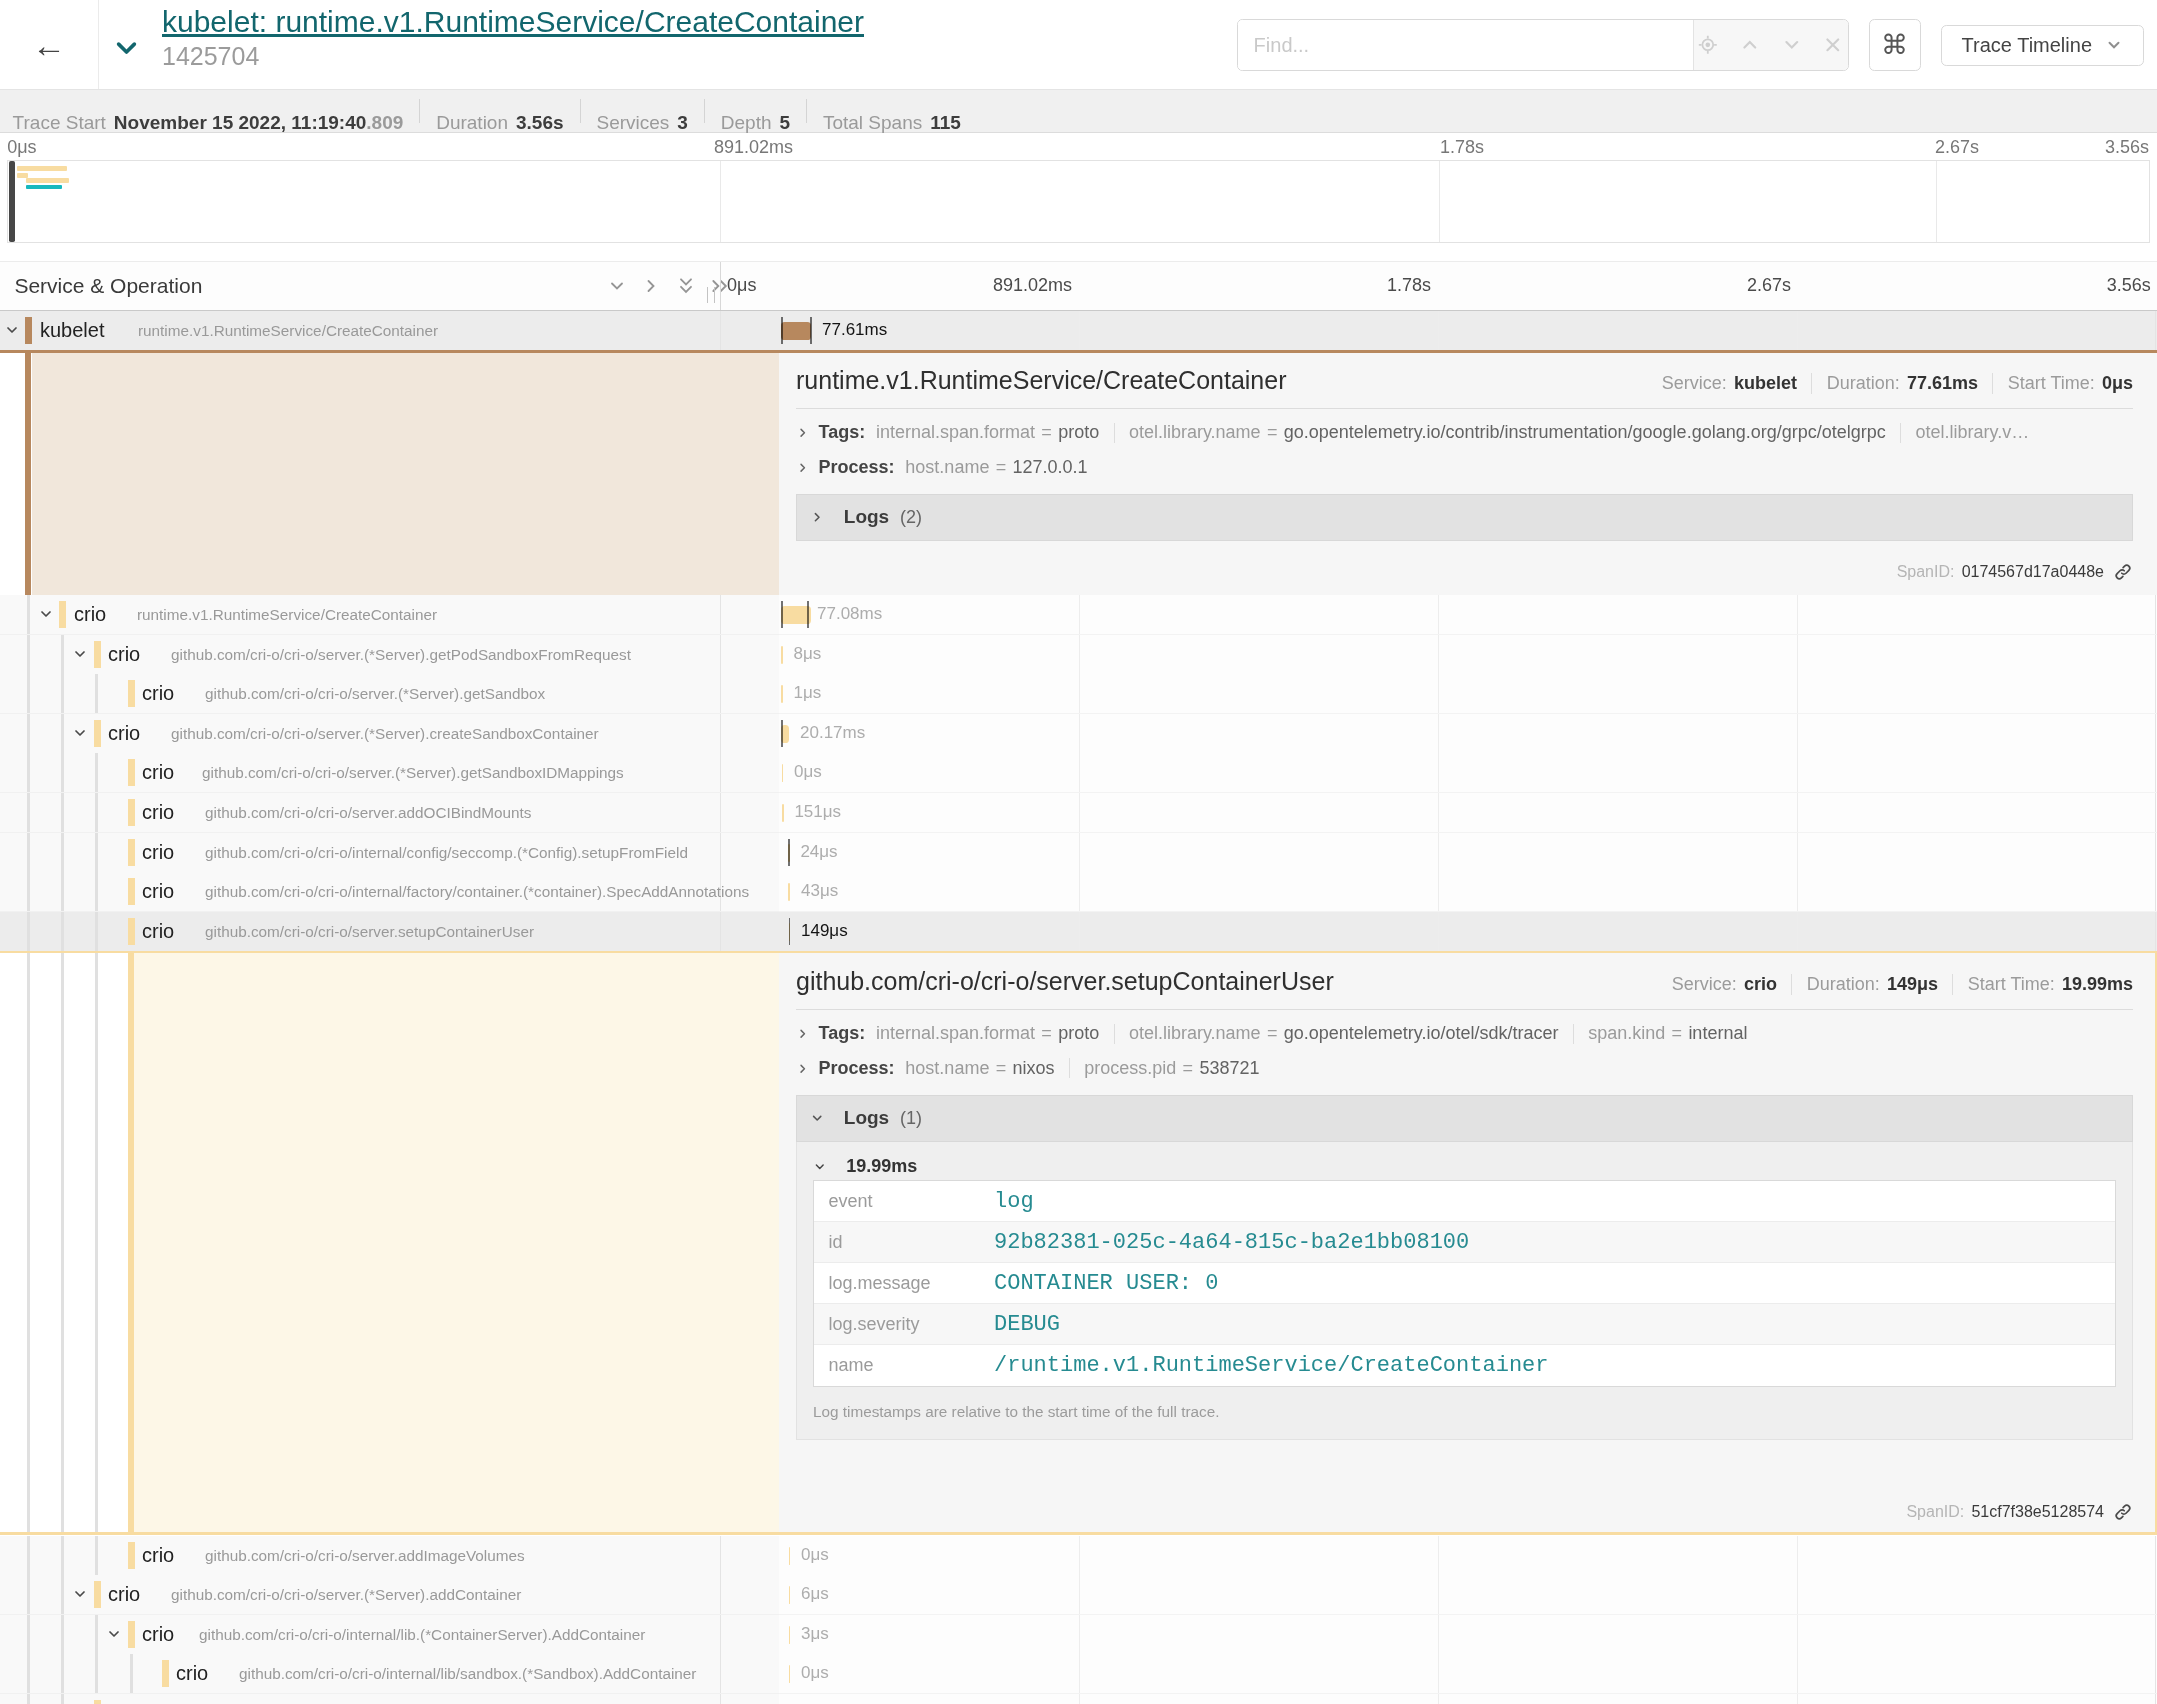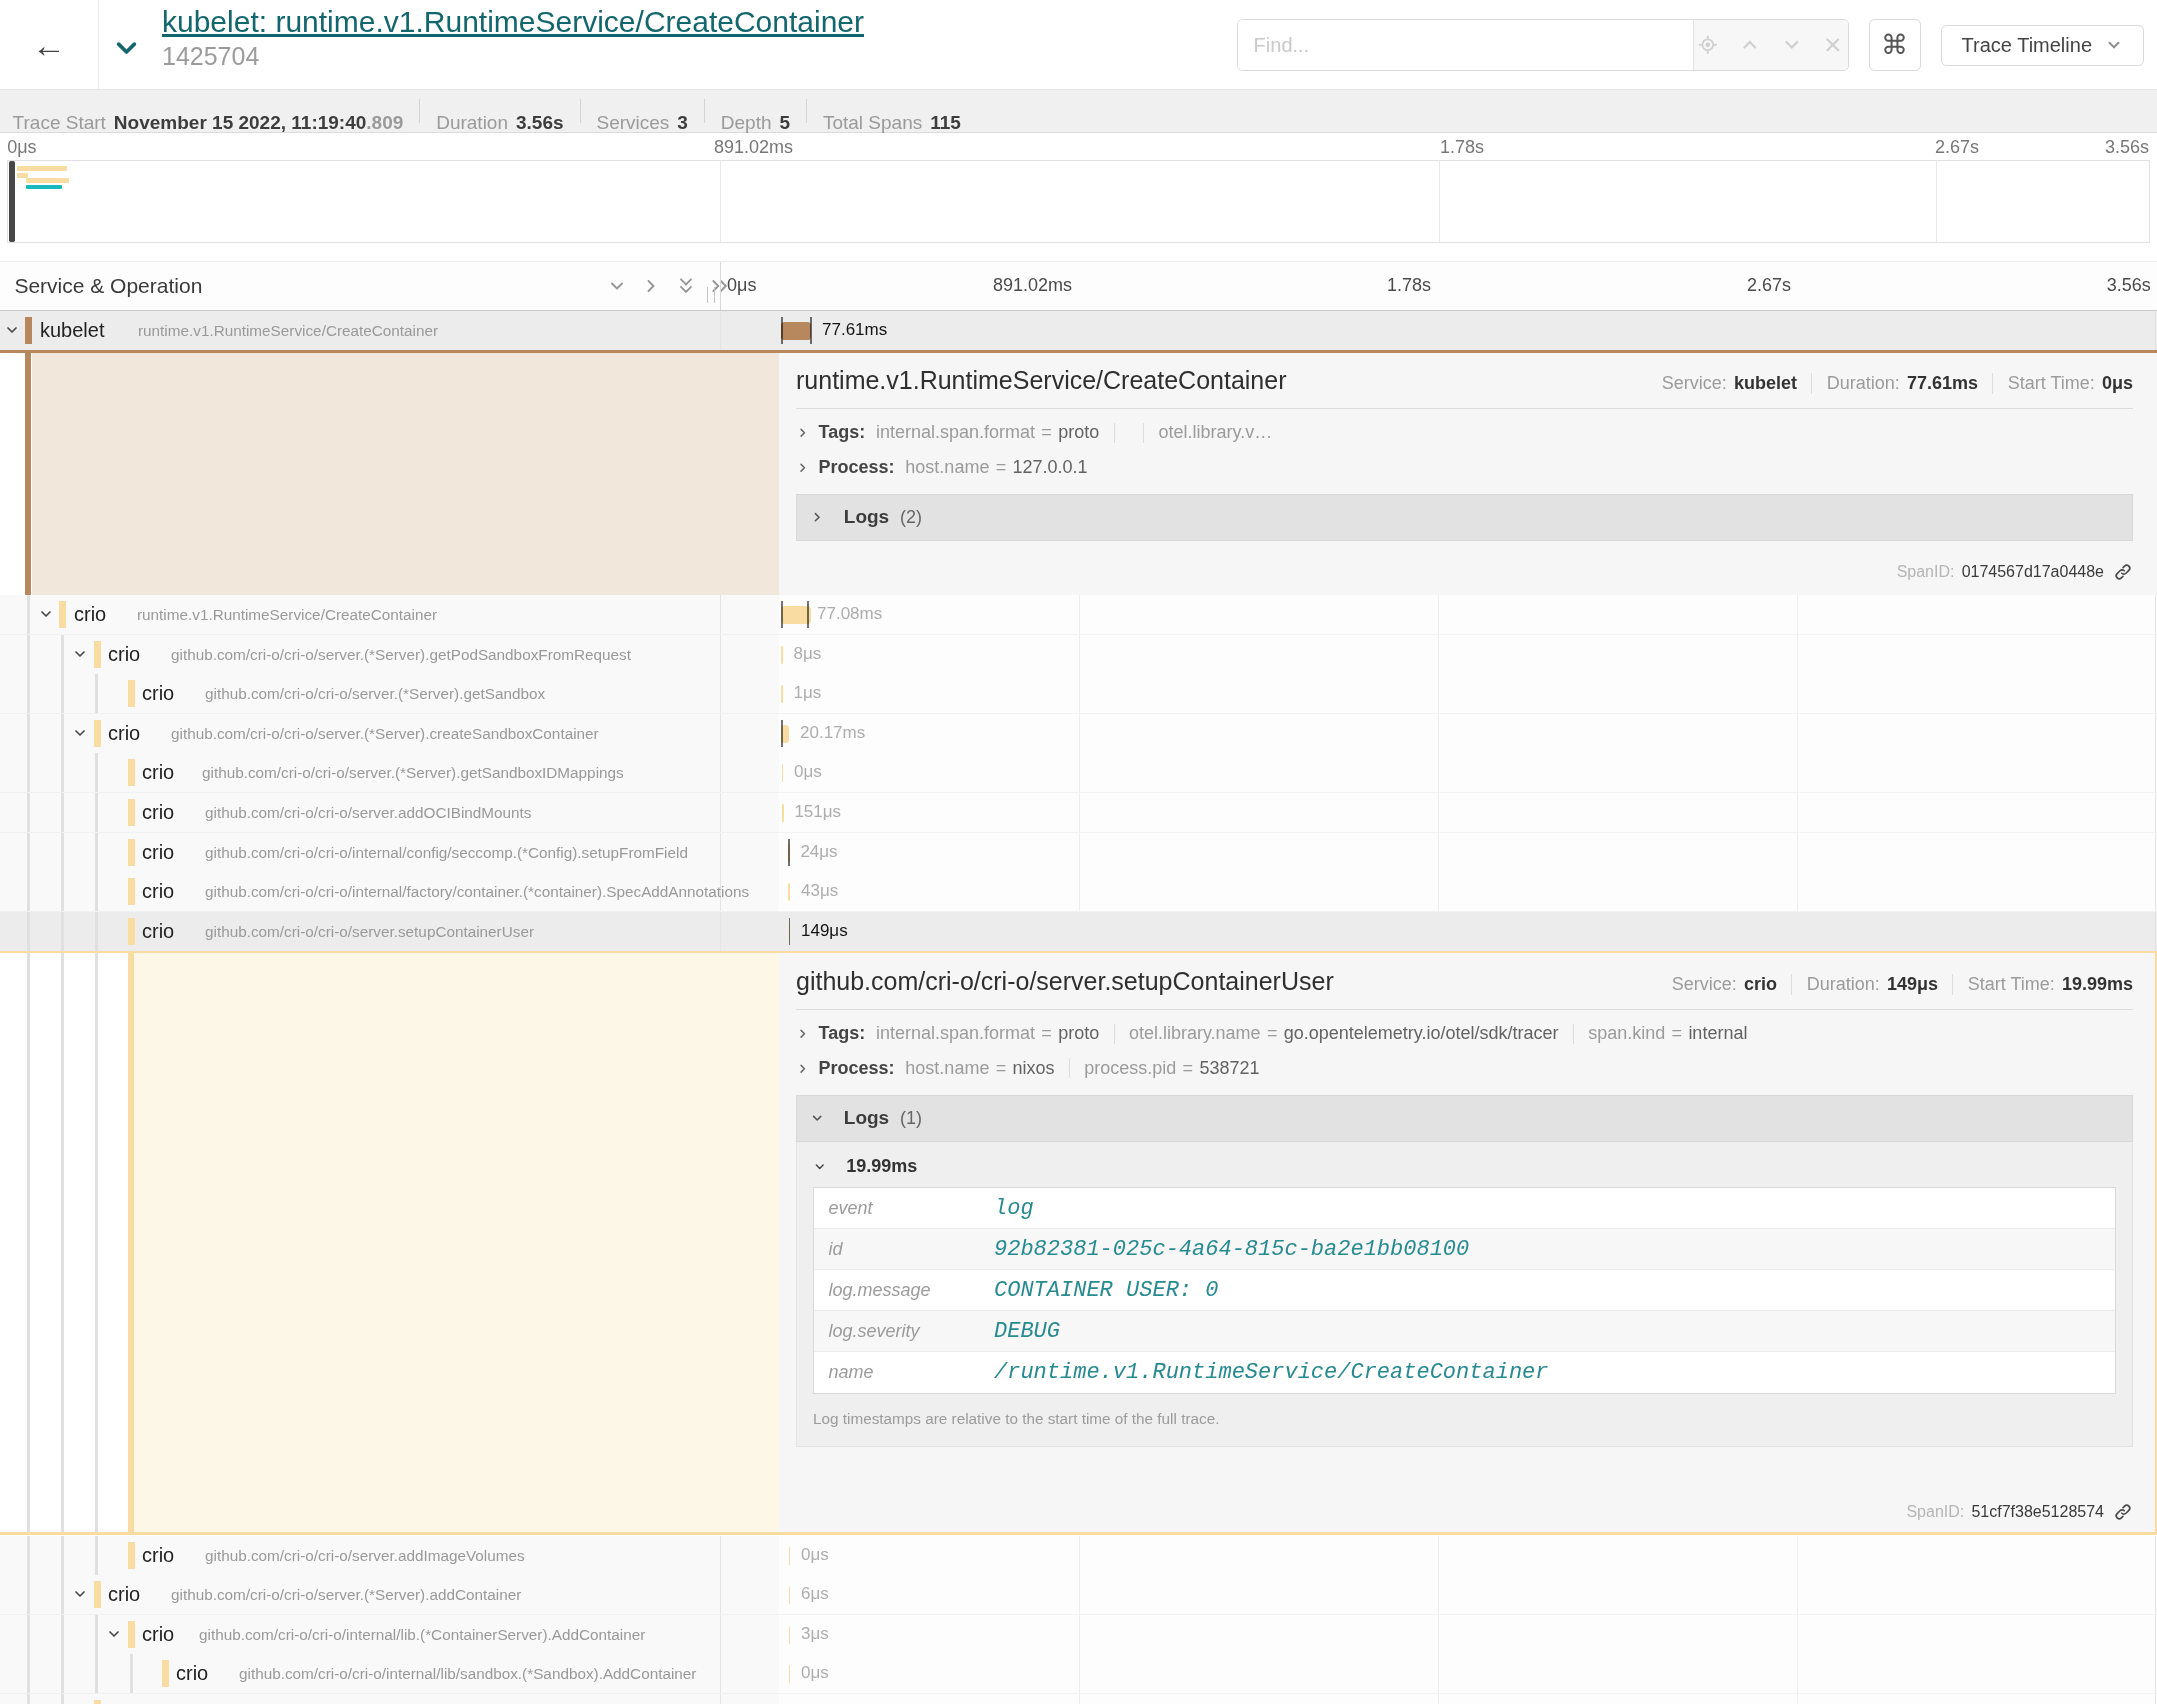--- a/index.html
+++ b/index.html
@@ -90,21 +90,21 @@
   .klabel { font-weight:bold; color:#444; margin-right:10.8px; }
   .tk { color:#9b9b9b; }
   .teq { color:#9b9b9b; padding:0 6.3px; }
   .tv { color:#636363; }
   .isep { width:0.9px; height:20px; background:#ddd; margin:0 14.4px; flex:none; }
   .logsbar { margin-top:16px; height:47px; background:#e2e2e2; border:0.9px solid #d8d8d8; display:flex; align-items:center; padding:0 12.6px; gap:10.8px; cursor:pointer; }
   .llabel { font-size:19px; font-weight:bold; color:#3c3c3c; }
   .lcount { font-size:18px; color:#666; }
   .logsbody { background:#efefef; border:0.9px solid #e2e2e2; border-top:none; padding:14.4px 16px 18px 16px; }
   .lehead { display:flex; align-items:center; gap:10.8px; font-size:18px; font-weight:bold; color:#333; cursor:pointer; }
-  .ltable { margin-top:10px; background:#fff; border:0.9px solid #d9d9d9;font-style:italic; }
+  .ltable { margin-top:3px; background:#fff; border:0.9px solid #d9d9d9; }
   .lrow { display:flex; align-items:center; min-height:41px; border-bottom:0.9px solid #ececec; }
   .lrow:last-child { border-bottom:none; }
   .lrow.alt { background:#f7f7f7; }
   .lkey { width:180px; flex:none; padding-left:14.4px; font-size:18px; color:#9b9b9b; }
   .lval { font-family:"Liberation Mono","DejaVu Sans Mono",monospace; font-size:22px; color:#268b91; }
   .lnote { margin-top:16px; font-size:15.3px; color:#9b9b9b; }
   .spanid { position:absolute; right:0; bottom:10.8px; display:flex; align-items:center; font-size:16px; }
   .silabel { color:#b5b5b5; }
   .sival { color:#3a3a3a; margin:0 9px 0 7.2px; }
 </style>
@@ -296,20 +296,21 @@
        <hr class="dhr">
        <div class="kvline">
          <span class="kvchev">
               <svg width="13.5" height="13.5" viewBox="0 0 24 24" fill="none" stroke="#666" stroke-width="2.6" stroke-linecap="round" stroke-linejoin="round">
                 <path d="M9 6l6 6-6 6"></path>
               </svg>
             </span>
          <span class="klabel">Tags:</span>
             <span><span class="tk">internal.span.format</span><span class="teq">=</span><span class="tv">proto</span></span>
             <span class="isep"></span>
+            <span><span class="tk">otel.library.name</span><span class="teq">=</span><span class="tv">go.opentelemetry.io/contrib/instrumentation/google.golang.org/grpc/otelgrpc</span></span>
             <span class="isep"></span>
             <span><span class="tk">otel.library.v…</span></span>
        </div>
        <div class="kvline">
          <span class="kvchev">
               <svg width="13.5" height="13.5" viewBox="0 0 24 24" fill="none" stroke="#666" stroke-width="2.6" stroke-linecap="round" stroke-linejoin="round">
                 <path d="M9 6l6 6-6 6"></path>
               </svg>
             </span>
          <span class="klabel">Process:</span>

